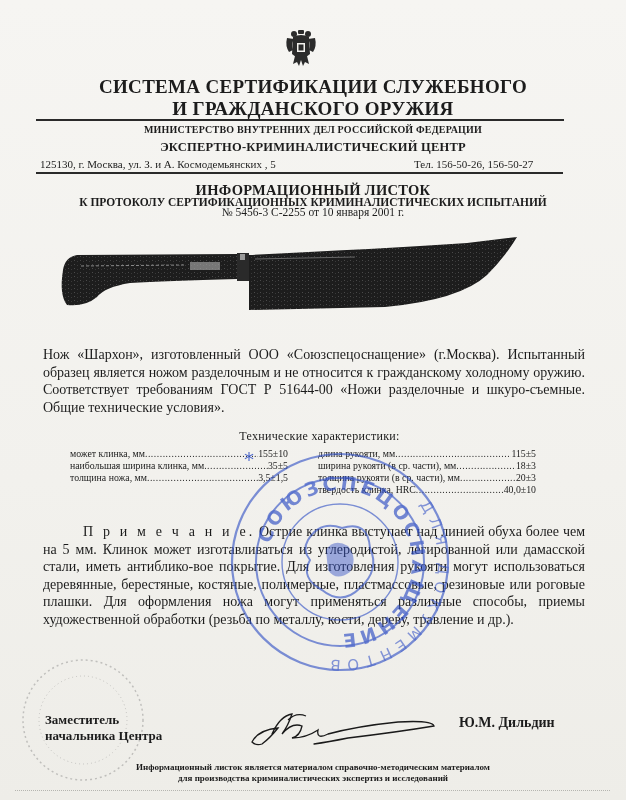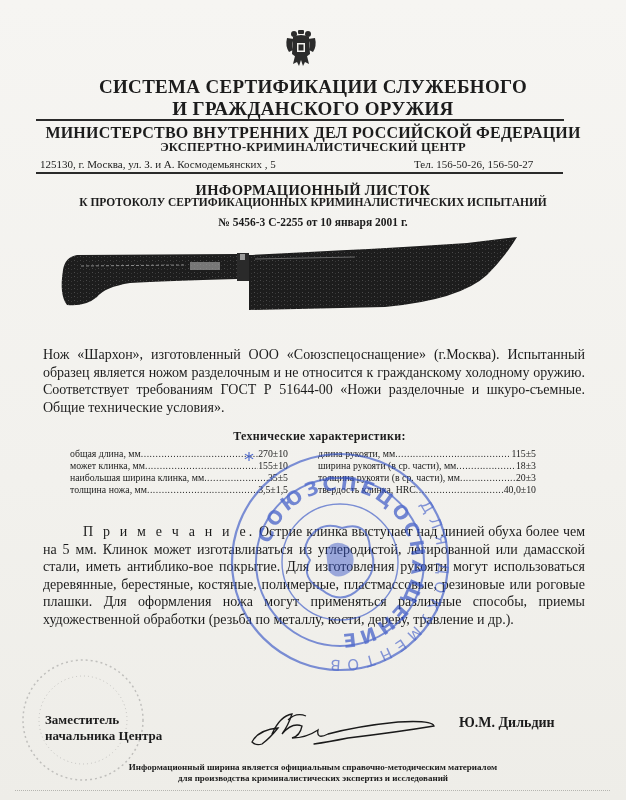--- a/index.html
+++ b/index.html
@@ -12,35 +12,35 @@
   }
   .page { position: absolute; inset: 0; background: linear-gradient(180deg,#f6f5f2 0%,#f2f1ed 60%,#eeede8 100%); }
   .abs { position: absolute; }
   .center { left: 0; right: 0; text-align: center; }
 
   .emblem { left: 283px; top: 28px; width: 36px; height: 42px; }
   .title1 { top: 76px; font-size: 19px; font-weight: bold; letter-spacing: 0.3px; }
   .title2 { top: 98px; font-size: 19px; font-weight: bold; letter-spacing: 0.3px; }
   .rule { height: 2px; background: #2a2a2a; }
   .rule1 { left: 36px; width: 528px; top: 119px; }
-  .ministry { top: 124px; font-size: 16px; font-weight: bold; letter-spacing: 0.2px; }
+  .ministry { top: 124px; font-size: 10px; font-weight: bold; letter-spacing: 0.2px; }
   .center-name { top: 140px; font-size: 12.5px; font-weight: bold; letter-spacing: 0.2px; }
   .address { left: 40px; top: 158px; font-size: 11px; }
   .phone { left: 414px; top: 158px; font-size: 11px; }
   .rule2 { left: 36px; width: 527px; top: 172px; height: 1.5px; }
 
   .info-title { top: 182px; font-size: 14.5px; font-weight: bold; letter-spacing: 0.3px; }
   .info-sub { top: 196px; font-size: 11.5px; font-weight: bold; }
-  .info-num { top: 216px; font-size: 11.5px; font-weight: bold; }
+  .info-num { top: 206px; font-size: 11.5px; font-weight: normal; }
 
   .knife { left: 55px; top: 235px; width: 480px; height: 85px; }
 
   .desc { left: 43px; top: 346px; width: 542px; font-size: 14px; line-height: 17.5px; text-align: justify; }
 
-  .spec-heading { top: 429px; left: 13px; right: 0; text-align: center; font-size: 12px; font-weight: bold; letter-spacing: 0.3px; }
+  .spec-heading { top: 429px; left: 13px; right: 0; text-align: center; font-size: 12px; font-weight: normal; letter-spacing: 0.3px; }
   .specs-left { left: 70px; top: 448px; width: 218px; font-size: 9.8px; line-height: 12px; }
   .specs-right { left: 318px; top: 448px; width: 218px; font-size: 9.8px; line-height: 12px; }
   .spec-row { display: flex; white-space: nowrap; overflow: hidden; }
   .spec-row .lbl { flex: 0 0 auto; }
   .spec-row .dots { flex: 1 1 auto; overflow: hidden; letter-spacing: 0.5px; }
   .spec-row .dots::after { content: "................................................................................................"; }
   .spec-row .val { flex: 0 0 auto; }
 
   .note { left: 43px; top: 523px; width: 542px; font-size: 14px; line-height: 17.5px; text-align: justify; }
   .note .spaced { letter-spacing: 3px; margin-left: 40px; }
@@ -104,25 +104,20 @@
     <rect x="135" y="27" width="30" height="8" fill="#9c9c9c" opacity="0.7"></rect>
     <line x1="26" y1="31" x2="130" y2="30" stroke="#8a8a8a" stroke-width="1" stroke-dasharray="3 2"></line>
     <line x1="200" y1="24" x2="300" y2="22" stroke="#7a7a7a" stroke-width="0.8"></line>
   </svg>
 
   <div class="abs desc">Нож «Шархон», изготовленный ООО «Союзспецоснащение» (г.Москва). Испытанный образец является ножом разделочным и не относится к гражданскому холодному оружию. Соответствует требованиям ГОСТ Р 51644-00 «Ножи разделочные и шкуро-съемные. Общие технические условия».</div>
 
   <div class="abs spec-heading">Технические характеристики:</div>
 
   <div class="abs specs-left">
-    <div class="spec-row">
-      <span class="lbl">общая длина, мм</span>
-        <span class="dots"></span>
-        <span class="val">270±10</span>
-    </div>
     <div class="spec-row">
       <span class="lbl">может клинка, мм</span>
         <span class="dots"></span>
         <span class="val">155±10</span>
     </div>
     <div class="spec-row">
       <span class="lbl">наибольшая ширина клинка, мм</span>
         <span class="dots"></span>
         <span class="val">35±5</span>
     </div>
@@ -189,16 +184,16 @@
     <div>начальника Центра</div>
   </div>
 
   <svg class="abs signature" viewBox="0 0 190 40">
     <path d="M4 34 Q10 22 30 20 Q22 30 14 36 Q8 38 4 34 Z M24 26 Q32 8 44 6 Q40 18 34 26 Q44 14 54 18 Q52 28 44 30 Q58 30 70 22 Q68 32 80 26 Q110 18 150 14 Q184 12 186 18 Q150 24 100 30 Q80 34 66 36" fill="none" stroke="#1a1a1a" stroke-width="1.3" stroke-linecap="round"></path>
     <path d="M40 12 Q48 4 58 8" fill="none" stroke="#1a1a1a" stroke-width="1.1"></path>
   </svg>
 
   <div class="abs signer">Ю.М. Дильдин</div>
 
-  <div class="abs center footer1">Информационный ширина является официальным справочно-методическим материалом</div>
+  <div class="abs center footer1">Информационный листок является материалом справочно-методическим материалом</div>
   <div class="abs center footer2">для производства криминалистических экспертиз и исследований</div>
   <div class="abs footer-noise"></div>
 </div>
 
 </body></html>

